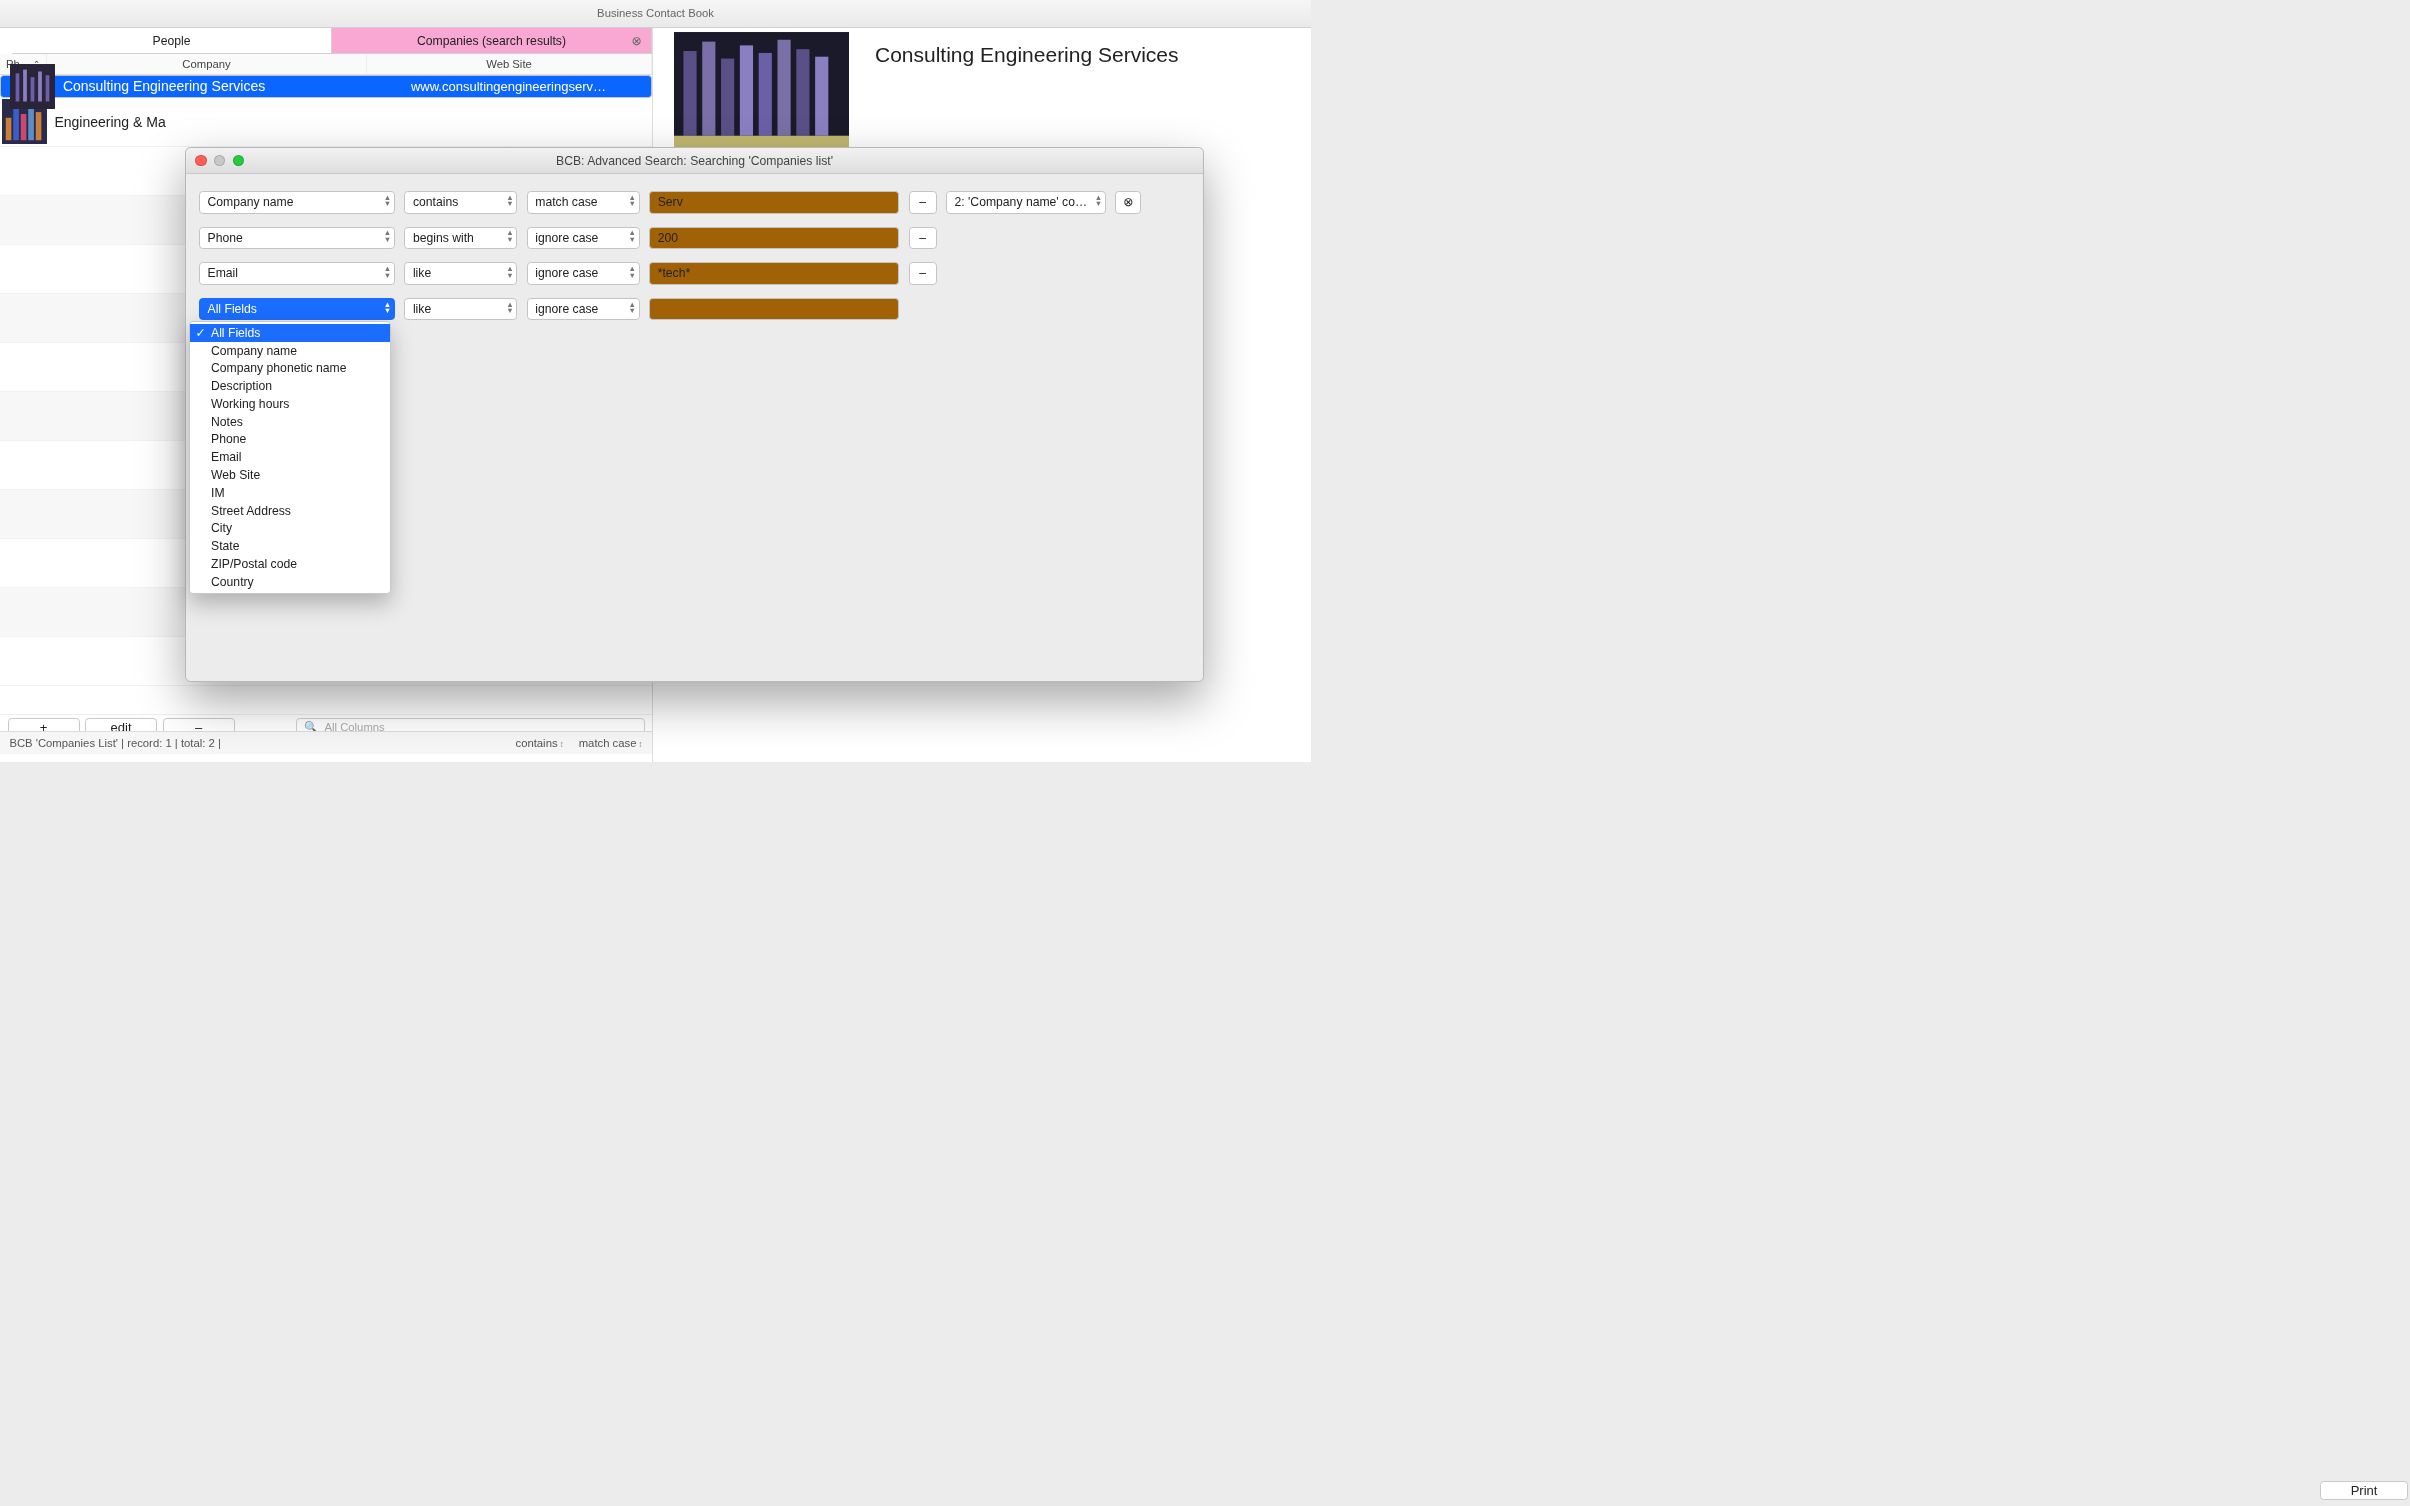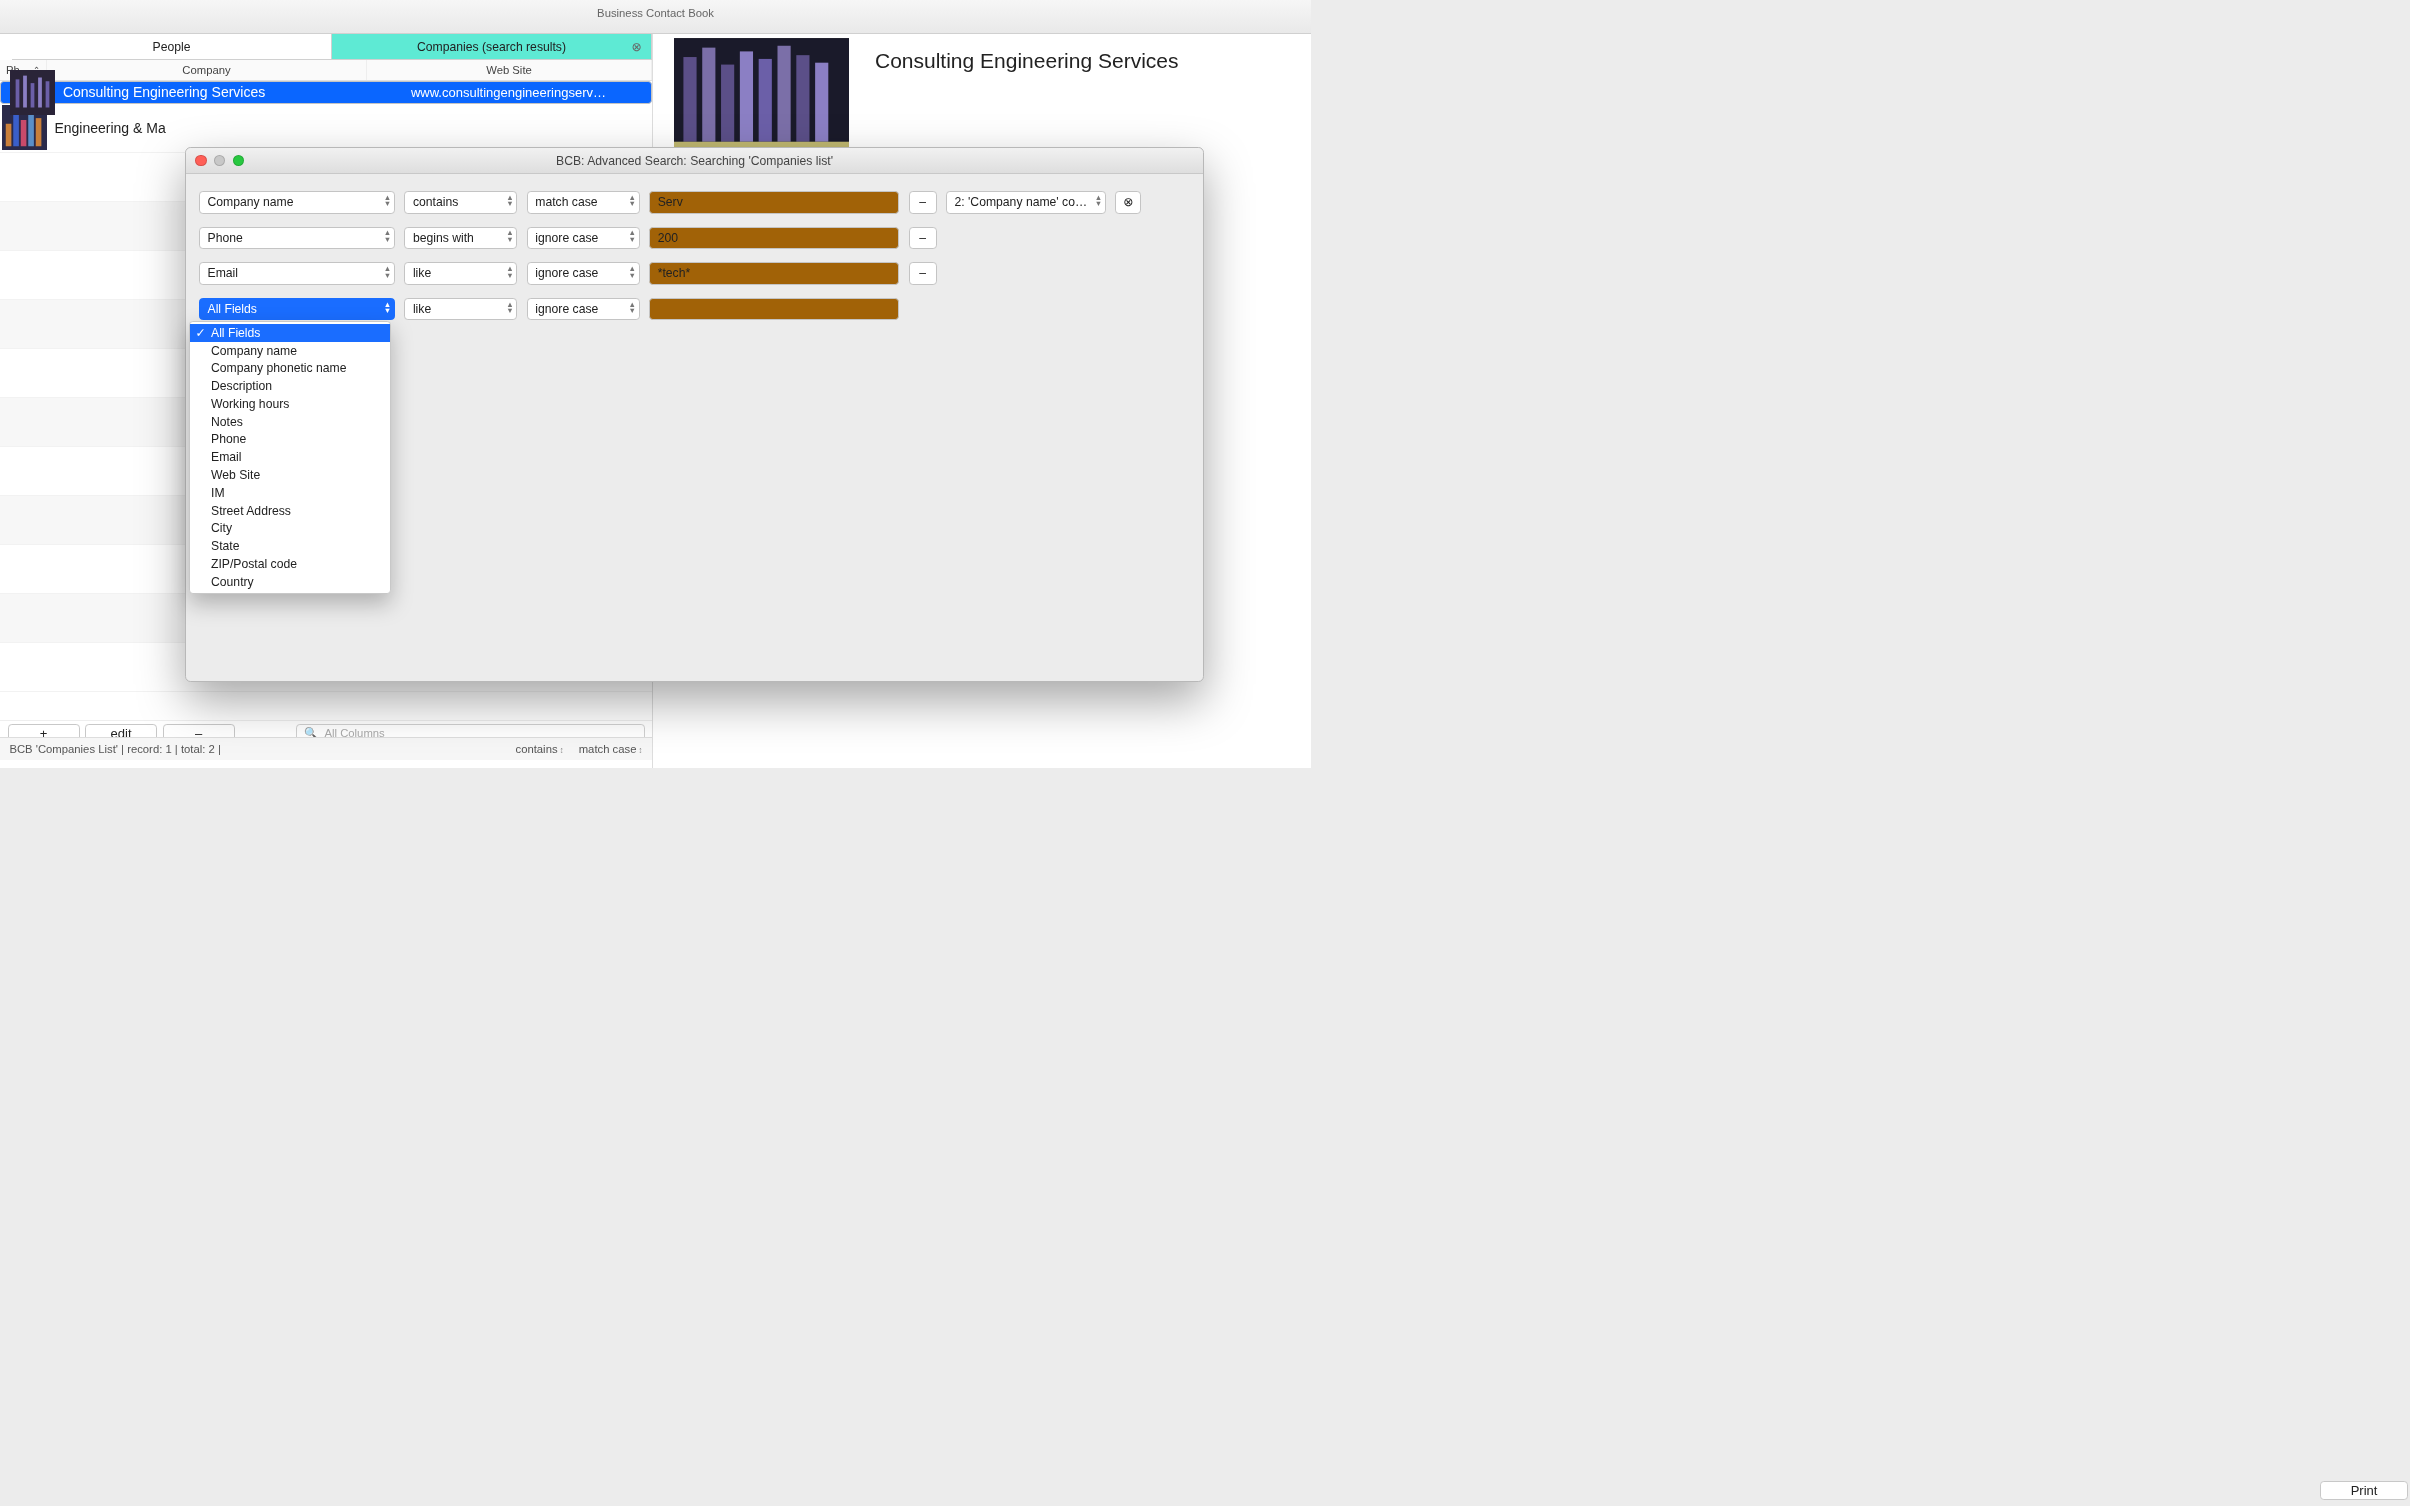--- a/index.html
+++ b/index.html
@@ -1,23 +1,23 @@
 <!DOCTYPE html>
 <html><head>
 <meta charset="utf-8">
 <style>
   * { box-sizing: border-box; margin: 0; padding: 0; }
   html, body { width: 1311px; height: 819px; font-family: -apple-system, "Helvetica Neue", Arial, sans-serif; font-size: 12.2px; color: #222; background: #ececec; overflow: hidden; }
-  .titlebar { height: 34px; line-height: 26px; text-align: center; background: linear-gradient(#f6f6f6,#e9e9e9); border-bottom: 0.9px solid #d0d0d0; color: #666; font-size: 11.3px; }
+  .titlebar { height: 28px; line-height: 26px; text-align: center; background: linear-gradient(#f6f6f6,#e9e9e9); border-bottom: 0.9px solid #d0d0d0; color: #666; font-size: 11.3px; }
   .main { display: flex; height: 734px; }
   .left { width: 652px; background: #fff; position: relative; }
   .right { flex: 1; background: #fff; border-left: 0.9px solid #ddd; padding: 0; }
   .tabs { display: flex; height: 26px; border-bottom: 0.9px solid #d0d0d0; margin-left: 12px; }
   .tab { flex: 1; display: flex; align-items: center; justify-content: center; background: #fff; border-right: 0.9px solid #d0d0d0; position: relative; }
-  .tab.active { background: #5eead4; }
+  .tab.active { background: #f9a8d4; }
   .tab .close { position: absolute; right: 9.4px; top: 5.6px; color: #666; }
   .colhead { display: flex; height: 21px; background: #fafafa; border-bottom: 0.9px solid #e0e0e0; font-size: 11.3px; color: #444; }
   .colhead div { display: flex; align-items: center; justify-content: center; border-right: 0.9px solid #eee; }
   .rows { }
   .row { display: flex; height: 49px; align-items: center; border-bottom: 0.9px solid #f2f2f2; }
   .row.sel { background: #0a66ff; color: #fff; }
   .row .thumb { width: 45px; height: 45px; margin: 1.9px 7.5px 1.9px 1.9px; background: #333; display: inline-block; }
   .row .company { flex: 0 0 320px; font-size: 14px; }
   .row .web { flex: 1; font-size: 13px; text-align: center; }
   .row.sel .web { color: #fff; }

